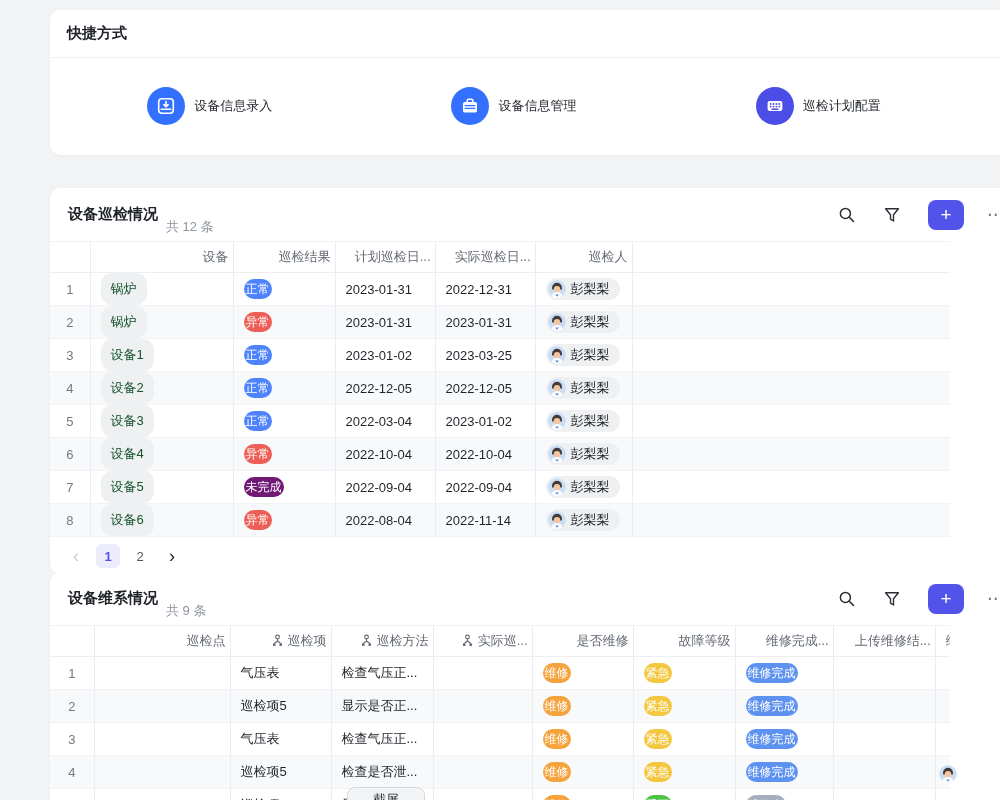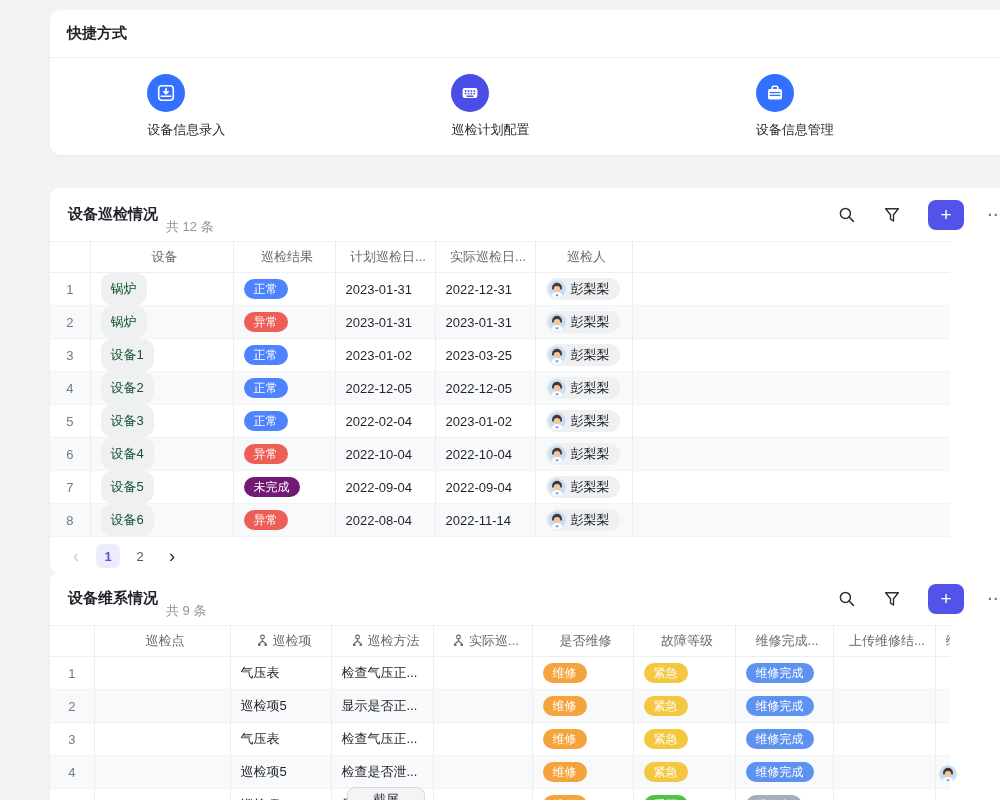--- a/index.html
+++ b/index.html
@@ -14,47 +14,47 @@
     border-radius:10px; box-shadow:0 1px 3px rgba(31,35,41,.04);
   }
   #card-shortcuts { top:10px; height:145px; }
   #card-inspection { top:188px; height:386px; }
   #card-maintenance { top:572px; height:228px; border-radius:10px 10px 0 0; overflow:hidden; }
 
   .card-head { height:48px; display:flex; align-items:center; padding:0 17px; border-bottom:1px solid #eff0f2; }
   .card-title { font-size:15px; font-weight:700; color:#1f2329; }
 
   .shortcut-row { display:flex; height:96px; align-items:center; justify-content:space-around; padding:0 30px; }
-  .shortcut { display:flex; flex-direction:column; gap:9px; width:170px; cursor:pointer; }
+  .shortcut { display:flex; flex-direction:row; align-items:center; gap:9px; width:170px; cursor:pointer; }
   .shortcut-circle { width:38px; height:38px; border-radius:50%; display:flex; align-items:center; justify-content:center; }
   .shortcut-label { font-size:13px; color:#1f2329; }
 
   .table-toolbar { height:53px; display:flex; align-items:center; padding:0 18px; }
   .tt-count { font-size:13px; color:#8f959e; margin-left:8px;margin-top:24px; }
   .tt-spacer { flex:1; }
   .tt-icon { display:flex; margin-left:27px; cursor:pointer; }
   .add-btn { width:36px; height:30px; margin-left:27px; border:none; border-radius:8px;
              background:var(--accent,#5254E9); color:#fff; font-size:19px; line-height:28px; cursor:pointer;
              display:flex; align-items:center; justify-content:center; font-family:inherit; }
   .more-btn { margin-left:23px; color:#646a73; font-size:17px; letter-spacing:1px; cursor:pointer; user-select:none; }
 
   table { border-collapse:collapse; table-layout:fixed; width:900px; }
-  th { height:31px; font-weight:400; font-size:13px; color:#646a73; text-align:center;
+  th { height:31px; font-weight:400; font-size:13px; color:#646a73; text-align:right;
        padding:0 4px 0 10px; border-top:1px solid #f0f1f3; border-bottom:1px solid #eceef0;
        white-space:nowrap; overflow:hidden; }
   td { height:33px; font-size:13px; color:#1f2329; padding:0 4px 0 10px;
        border-bottom:1px solid #f2f3f4; white-space:nowrap; overflow:hidden; }
   td.no-clip { overflow:visible; padding:0; }
   .vline { border-right:1px solid #ebedf0; }
   tbody tr:nth-child(even) { background:#f8f9fb; }
   th.num, td.num { text-align:center; padding:0; color:#737a83; }
   .hdr-icon { display:inline-flex; vertical-align:-2px; margin-right:4px; }
 
   .chip { display:inline-block; background:#eef0f2; border-radius:11px; padding:7px 10px; font-size:13px; color:#14532d; }
-  .tag  { display:inline-block; border-radius:11px; padding:3px 10px; font-size:12px; color:#fff; line-height:1.2; }
+  .tag  { display:inline-block; border-radius:11px; padding:3px 2px; font-size:12px; color:#fff; line-height:1.2; }
   .person { display:inline-flex; align-items:center; gap:5px; background:#eef0f2; border-radius:11px; padding:2px 10px 2px 2px; font-size:13px; }
   .avatar { width:18px; height:18px; border-radius:50%; overflow:hidden; flex:none; display:inline-block; }
   .avatar svg { display:block; }
 
   .pagination { display:flex; align-items:center; gap:8px; padding:7px 14px; }
   .pg { min-width:24px; height:24px; display:inline-flex; align-items:center; justify-content:center;
         font-size:13px; color:#4e5461; border-radius:6px; cursor:pointer; }
   .pg.nav { font-size:18px; color:#1f2329; }
   .pg.prev { color:#c9cdd2; }
   .pg.active { background:#ececfc; color:var(--accent,#5254E9); font-weight:700; }
@@ -75,50 +75,50 @@
     <div class="shortcut-row" id="shortcut-row">
         <div class="shortcut">
           <div class="shortcut-circle" style="background: rgb(51, 112, 255);">
             <svg width="20" height="20" viewBox="0 0 20 20" fill="none" stroke="#fff" stroke-width="1.6">
     <rect x="2.7" y="2.7" width="14.6" height="14.6" rx="3.2"></rect>
     <path d="M10 5.6v4.8M7.9 8.6L10 10.8l2.1-2.2" stroke-linecap="round" stroke-linejoin="round"></path>
     <path d="M5.2 13.2h9.6" stroke-linecap="round"></path>
   </svg>
           </div>
           <div class="shortcut-label">设备信息录入</div>
+        </div>
+        <div class="shortcut">
+          <div class="shortcut-circle" style="background: rgb(51, 112, 255);">
+            <svg width="20" height="20" viewBox="0 0 20 20">
+    <path d="M7.2 6.2V4.8A1.6 1.6 0 0 1 8.8 3.2h2.4a1.6 1.6 0 0 1 1.6 1.6v1.4" fill="none" stroke="#fff" stroke-width="1.6"></path>
+    <rect x="3" y="6" width="14" height="10.6" rx="1.8" fill="#fff"></rect>
+    <line x1="4.6" y1="9.6" x2="15.4" y2="9.6" stroke="#3370FF" stroke-width="1.3"></line>
+    <line x1="4.6" y1="12.4" x2="15.4" y2="12.4" stroke="#3370FF" stroke-width="1.3"></line>
+  </svg>
+          </div>
+          <div class="shortcut-label">设备信息管理</div>
         </div>
         <div class="shortcut">
           <div class="shortcut-circle" style="background: rgb(74, 77, 230);">
             <svg width="20" height="20" viewBox="0 0 20 20">
     <rect x="2.6" y="5" width="14.8" height="10" rx="2" fill="#fff"></rect>
     <g fill="#4A4DE6">
       <circle cx="5.6" cy="8" r=".95"></circle>
                 <circle cx="8.5" cy="8" r=".95"></circle>
                 <circle cx="11.4" cy="8" r=".95"></circle>
                 <circle cx="14.3" cy="8" r=".95"></circle>
       <circle cx="5.6" cy="10.6" r=".95"></circle>
                 <circle cx="8.5" cy="10.6" r=".95"></circle>
                 <circle cx="11.4" cy="10.6" r=".95"></circle>
                 <circle cx="14.3" cy="10.6" r=".95"></circle>
       <rect x="6.4" y="12.4" width="7.2" height="1.5" rx=".75"></rect>
     </g>
   </svg>
           </div>
           <div class="shortcut-label">巡检计划配置</div>
-        </div>
-        <div class="shortcut">
-          <div class="shortcut-circle" style="background: rgb(51, 112, 255);">
-            <svg width="20" height="20" viewBox="0 0 20 20">
-    <path d="M7.2 6.2V4.8A1.6 1.6 0 0 1 8.8 3.2h2.4a1.6 1.6 0 0 1 1.6 1.6v1.4" fill="none" stroke="#fff" stroke-width="1.6"></path>
-    <rect x="3" y="6" width="14" height="10.6" rx="1.8" fill="#fff"></rect>
-    <line x1="4.6" y1="9.6" x2="15.4" y2="9.6" stroke="#3370FF" stroke-width="1.3"></line>
-    <line x1="4.6" y1="12.4" x2="15.4" y2="12.4" stroke="#3370FF" stroke-width="1.3"></line>
-  </svg>
-          </div>
-          <div class="shortcut-label">设备信息管理</div>
         </div>
       </div>
   </section>
 
   <section class="card" id="card-inspection">
     <div class="table-toolbar">
       <span class="card-title">设备巡检情况</span>
       <span class="tt-count">共 12 条</span>
       <span class="tt-spacer"></span>
       <span class="tt-icon">
@@ -234,21 +234,21 @@
   </svg>
                 </span>
                 <span>彭梨梨</span>
               </span></td>
             <td></td>
           </tr>
           <tr>
             <td class="num vline">5</td>
             <td class="vline"><span class="chip">设备3</span></td>
             <td class="vline"><span class="tag" style="background: rgb(78, 131, 253);">正常</span></td>
-            <td class="vline">2022-02-04</td>
+            <td class="vline">2022-03-04</td>
             <td class="vline">2023-01-02</td>
             <td class="vline"><span class="person">
                 <span class="avatar">
                   <svg width="18" height="18" viewBox="0 0 24 24">
     <circle cx="12" cy="12" r="12" fill="#c9def5"></circle>
     <path d="M12 3.6a6.6 6.6 0 0 1 6.6 6.6v2.4H5.4v-2.4A6.6 6.6 0 0 1 12 3.6z" fill="#433a38"></path>
     <circle cx="12" cy="12.2" r="4.3" fill="#f2c6a0"></circle>
     <path d="M4 24a8 8 0 0 1 16 0z" fill="#ffffff"></path>
     <path d="M9.5 19.2L12 22.4l2.5-3.2z" fill="#4f87e8"></path>
   </svg>

